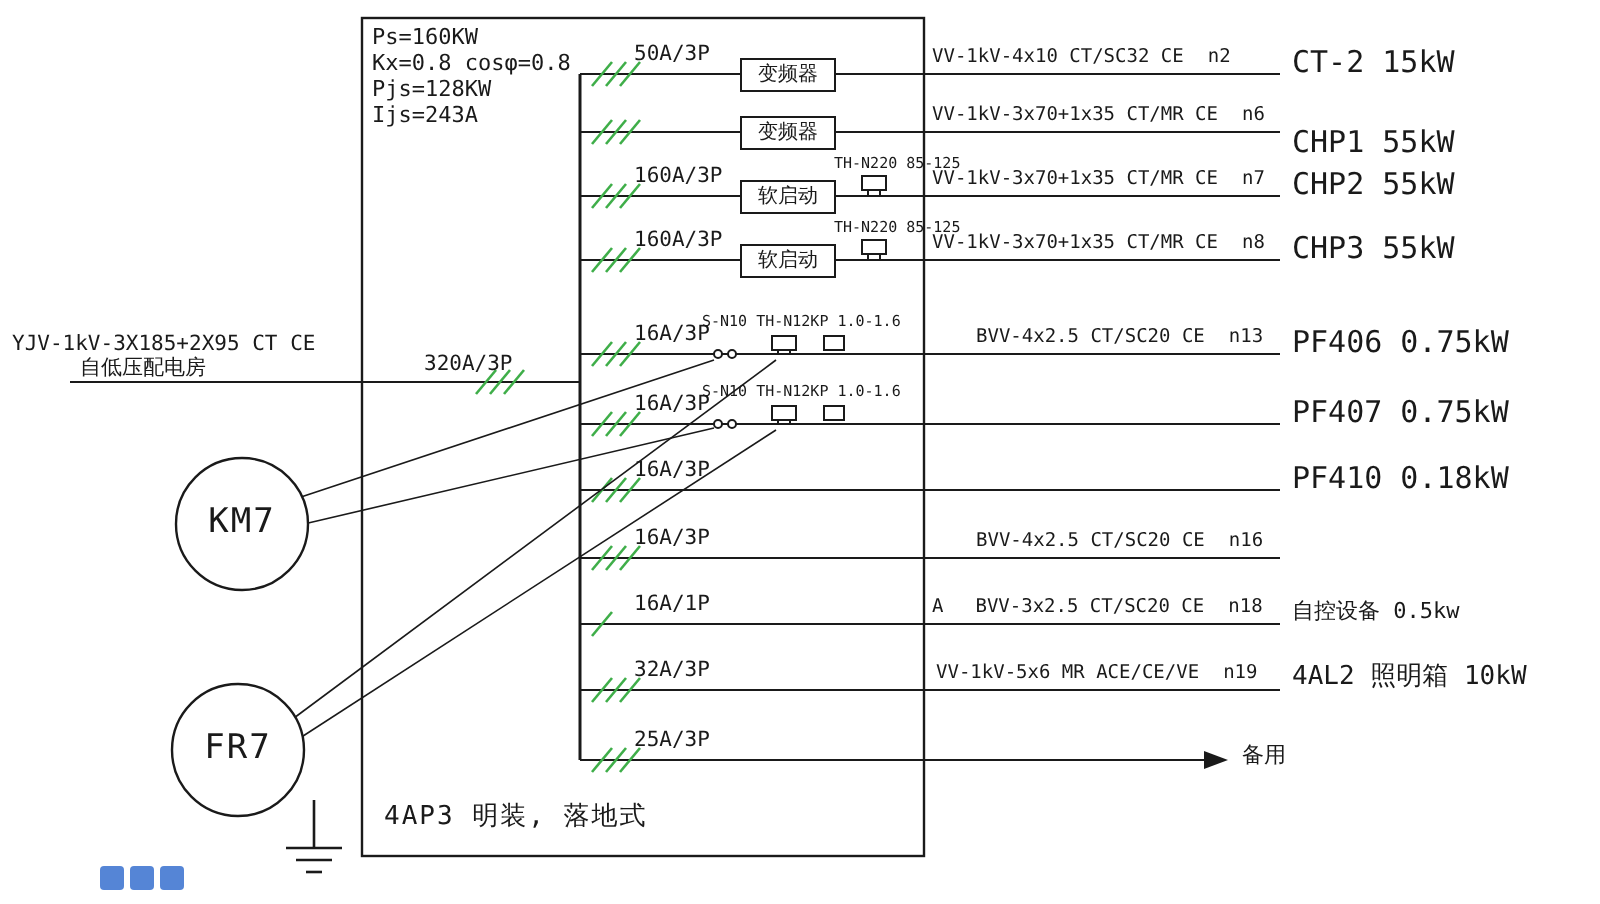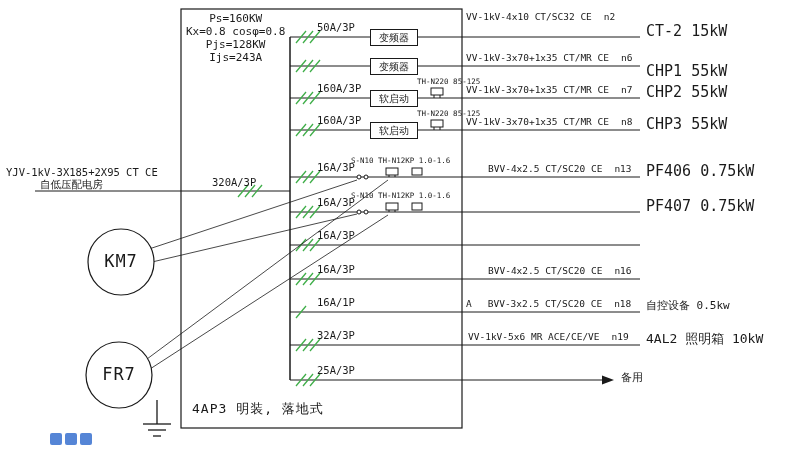--- a/index.html
+++ b/index.html
@@ -6,21 +6,21 @@
   .stage{position:relative;width:800px;height:452px;background:#ffffff;overflow:hidden;
          font-family:"DejaVu Sans Mono",monospace;color:#1a1a1a;}
   .stage svg{position:absolute;left:0;top:0;}
   .lbl{position:absolute;white-space:nowrap;line-height:1.15;}
   .s7{font-size:7.5px;}
   .s9{font-size:9.5px;}
   .s10{font-size:10.5px;}
   .s11{font-size:11px;}
   .s13{font-size:13px;text-align:center;}
   .s15{font-size:15px;}
-  .infoblock div{font-size:11px;line-height:13px;text-align:center;}
+  .infoblock div{font-size:11px;line-height:13px;}
   .devbox{position:absolute;width:46px;height:15px;border:1px solid #1a1a1a;background:#fff;
           font-size:10px;line-height:15px;text-align:center;}
   .ctr{transform:translate(-50%,-50%);font-size:17px;letter-spacing:1px;}
   .circ{margin-left:12px;}
   .phase{margin-right:16px;}
   .wm span{display:inline-block;width:12px;height:12px;margin-right:3px;background:#2a66cc;opacity:.8;border-radius:2px;}
 </style>
 </head>
 <body>
 
@@ -161,35 +161,36 @@
   <div class="lbl s10" style="left:317px;top:82px">160A/3P</div>
   <div class="lbl s10" style="left:317px;top:114px">160A/3P</div>
   <div class="lbl s10" style="left:317px;top:161px">16A/3P</div>
   <div class="lbl s10" style="left:317px;top:196px">16A/3P</div>
   <div class="lbl s10" style="left:317px;top:229px">16A/3P</div>
   <div class="lbl s10" style="left:317px;top:263px">16A/3P</div>
   <div class="lbl s10" style="left:317px;top:296px">16A/1P</div>
   <div class="lbl s10" style="left:317px;top:329px">32A/3P</div>
   <div class="lbl s10" style="left:317px;top:364px">25A/3P</div>
 
-  <div class="lbl s9" style="left:466px;top:12px"><span>VV-1kV-4x10 CT/SC32 CE</span><span class="circ">n2</span></div>
+  <div class="lbl s9" style="left:466px;top:24px"><span>VV-1kV-4x10 CT/SC32 CE</span><span class="circ">n2</span></div>
   <div class="lbl s9" style="left:466px;top:53px"><span>VV-1kV-3x70+1x35 CT/MR CE</span><span class="circ">n6</span></div>
   <div class="lbl s9" style="left:466px;top:85px"><span>VV-1kV-3x70+1x35 CT/MR CE</span><span class="circ">n7</span></div>
   <div class="lbl s9" style="left:466px;top:117px"><span>VV-1kV-3x70+1x35 CT/MR CE</span><span class="circ">n8</span></div>
   <div class="lbl s9" style="left:488px;top:164px"><span>BVV-4x2.5 CT/SC20 CE</span><span class="circ">n13</span></div>
   <div class="lbl s9" style="left:488px;top:266px"><span>BVV-4x2.5 CT/SC20 CE</span><span class="circ">n16</span></div>
   <div class="lbl s9" style="left:466px;top:299px"><span class="phase">A</span><span>BVV-3x2.5 CT/SC20 CE</span><span class="circ">n18</span></div>
   <div class="lbl s9" style="left:468px;top:332px"><span>VV-1kV-5x6 MR ACE/CE/VE</span><span class="circ">n19</span></div>
 
   <div class="lbl s15" style="left:646px;top:23px">CT-2 15kW</div>
   <div class="lbl s15" style="left:646px;top:63px">CHP1 55kW</div>
   <div class="lbl s15" style="left:646px;top:84px">CHP2 55kW</div>
   <div class="lbl s15" style="left:646px;top:116px">CHP3 55kW</div>
   <div class="lbl s15" style="left:646px;top:163px">PF406 0.75kW</div>
   <div class="lbl s15" style="left:646px;top:198px">PF407 0.75kW</div>
+  <div class="lbl s15" style="left:646px;top:231px">PF410 0.18kW</div>
   <div class="lbl s11" style="left:646px;top:300px">自控设备 0.5kw</div>
   <div class="lbl s13" style="left:646px;top:332px">4AL2 照明箱 10kW</div>
   <div class="lbl s11" style="left:621px;top:372px">备用</div>
 
   <div class="lbl wm" style="left:50px;top:431px">
     <span></span><span></span><span></span>
   </div>
 
 </div>
 

